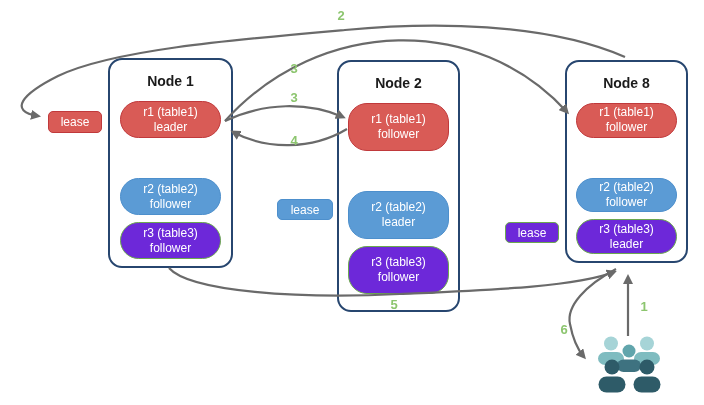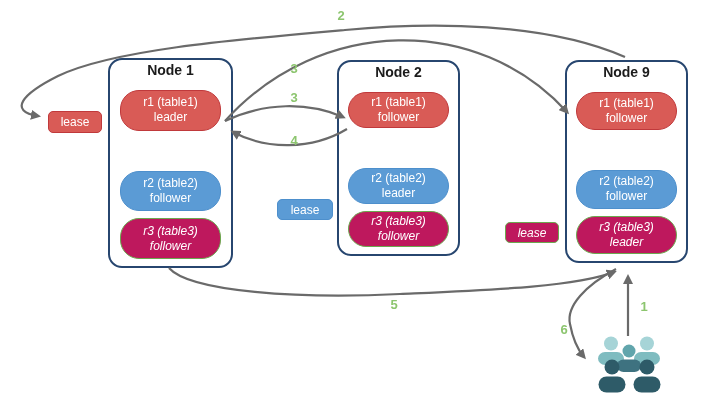--- a/index.html
+++ b/index.html
@@ -3,37 +3,37 @@
 <meta charset="utf-8">
 <style>
   html,body{margin:0;padding:0;background:#ffffff;}
   .stage{
     position:relative;width:704px;height:405px;background:#ffffff;overflow:hidden;
     font-family:"Liberation Sans",sans-serif;
   }
   .node{
     position:absolute;box-sizing:border-box;background:#ffffff;
     border:2px solid #27466F;border-radius:14px;
-    display:flex;flex-direction:column;align-items:center;
+    display:flex;flex-direction:column;align-items:center;padding-top:11px;
   }
   .node-title{
     font-size:14px;font-weight:bold;color:#1b1b1b;line-height:20px;margin-bottom:10px;
   }
   .replica{
     box-sizing:border-box;width:101px;height:48px;border-radius:19px;margin-bottom:7px;
     border:1.5px solid transparent;color:#ffffff;font-size:12px;line-height:15px;
     display:flex;flex-direction:column;align-items:center;justify-content:center;text-align:center;
   }
   .lease{
     position:absolute;box-sizing:border-box;border-radius:5px;border:1.5px solid transparent;
     color:#ffffff;font-size:12px;display:flex;align-items:center;justify-content:center;text-align:right;
   }
   .tone-red{background:#D95B56;border-color:#C0393B;}
   .tone-blue{background:#5B9BD5;border-color:#4D8FCC;margin-top:33px;}
-  .tone-green{background:#be185d;border-color:#6CA84F;font-style:italic;}
+  .tone-green{background:#6d28d9;border-color:#6CA84F;}
   .step{
     position:absolute;transform:translate(-50%,-50%);
     font-size:13px;font-weight:bold;color:#8CC56E;
   }
   .arrows{position:absolute;left:0;top:0;pointer-events:none;}
 </style>
 </head>
 <body>
 
 <div class="stage">
@@ -47,38 +47,38 @@
     <div class="replica tone-blue">
       <span>r2 (table2)</span>
       <span>follower</span>
     </div>
     <div class="replica tone-green">
       <span>r3 (table3)</span>
       <span>follower</span>
     </div>
   </div>
 
-  <div class="node" style="left:337px;top:60px;width:123px;height:196px">
+  <div class="node" style="left:337px;top:60px;width:123px;height:252px">
     <div class="node-title">Node 2</div>
     <div class="replica tone-red">
       <span>r1 (table1)</span>
       <span>follower</span>
     </div>
     <div class="replica tone-blue">
       <span>r2 (table2)</span>
       <span>leader</span>
     </div>
     <div class="replica tone-green">
       <span>r3 (table3)</span>
       <span>follower</span>
     </div>
   </div>
 
   <div class="node" style="left:565px;top:60px;width:123px;height:203px">
-    <div class="node-title">Node 9</div>
+    <div class="node-title">Node 8</div>
     <div class="replica tone-red">
       <span>r1 (table1)</span>
       <span>follower</span>
     </div>
     <div class="replica tone-blue">
       <span>r2 (table2)</span>
       <span>follower</span>
     </div>
     <div class="replica tone-green">
       <span>r3 (table3)</span>

